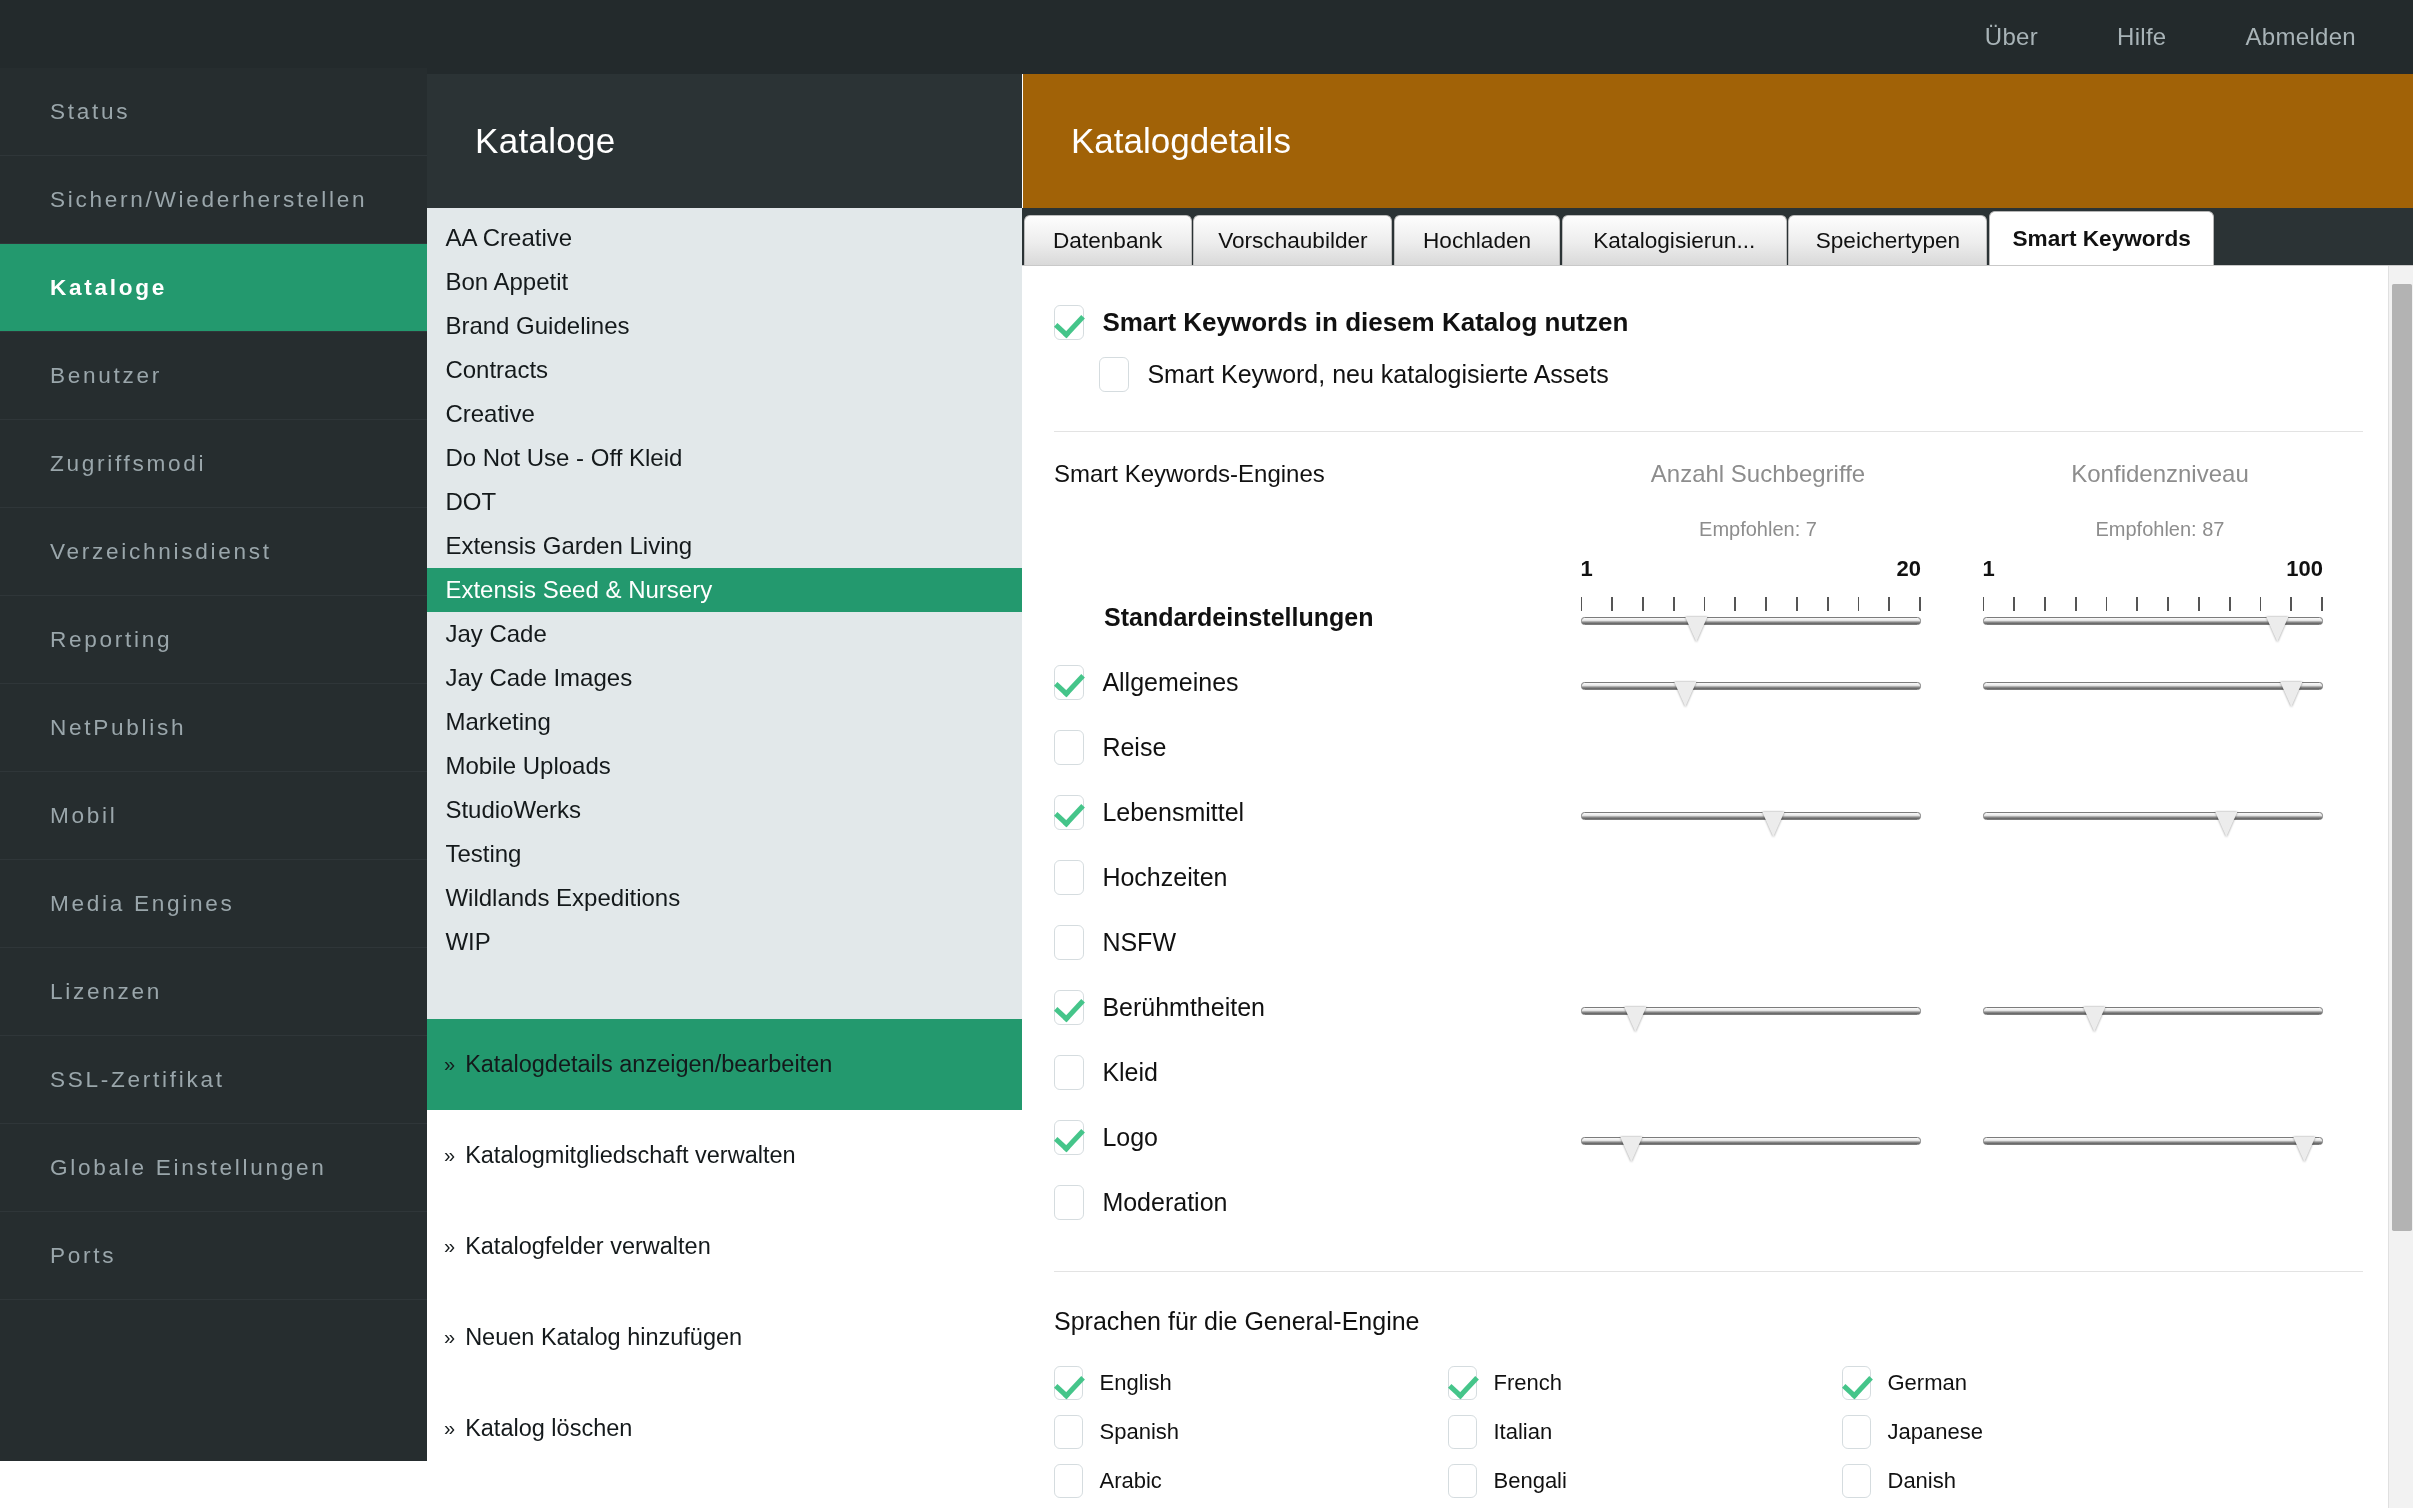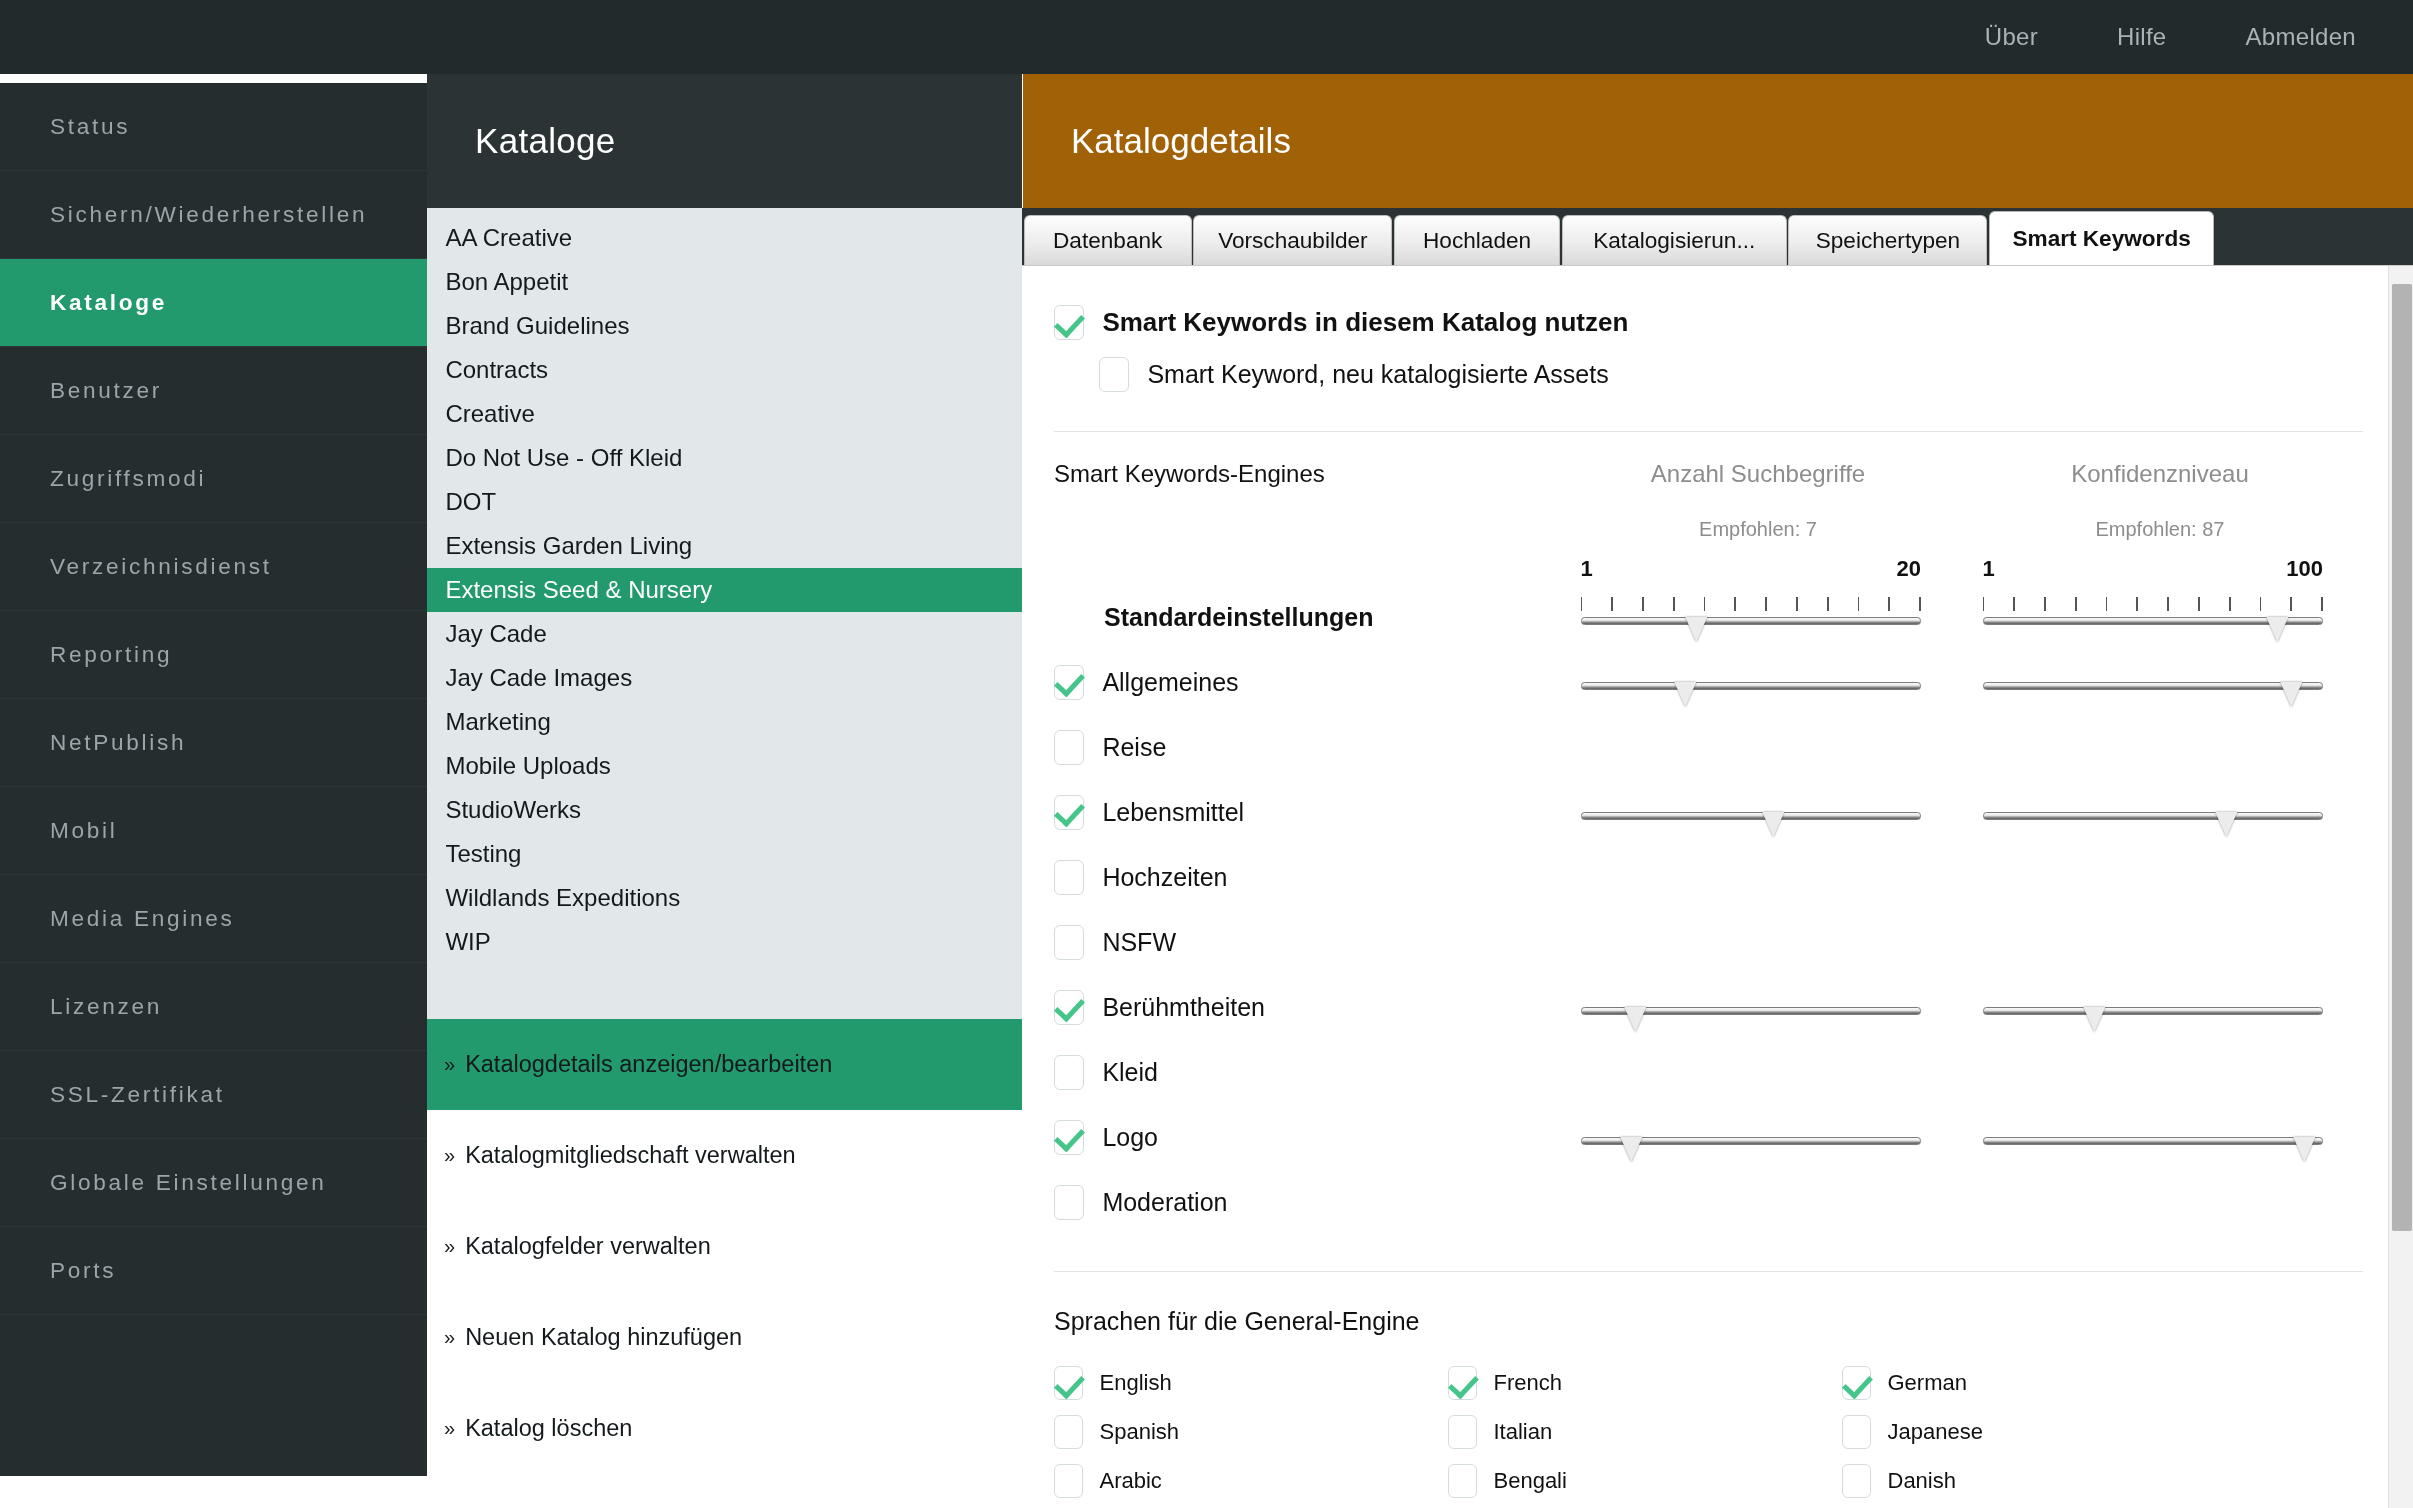--- a/index.html
+++ b/index.html
@@ -18,21 +18,21 @@
     display: flex; align-items: center; justify-content: flex-end;
   }
   .topbar-links { display: flex; align-items: center; gap: 79px; padding-right: 57px; }
   .topbar-link {
     color: #a8b3b7; font-size: 24px; letter-spacing: 0.3px;
     font-family: "Liberation Sans", sans-serif; cursor: pointer;
   }
 
   
   .sidebar {
-    position: absolute; left: 0; top: 83px; width: 427px; height: 1393px;
+    position: absolute; left: 0; top: 68px; width: 427px; height: 1393px;
     background: #262d2f; overflow: hidden;
   }
   .side-item {
     height: 88px; display: flex; align-items: center;
     padding-left: 50px; color: #9aa6ab; font-size: 22.6px;
     letter-spacing: 2.7px; border-bottom: 0.8px solid #2f3639;
     cursor: pointer; white-space: nowrap;
   }
   .side-item.active { background: #23996e; color: #ffffff; font-weight: bold; }
   .sidebar-scroll {

